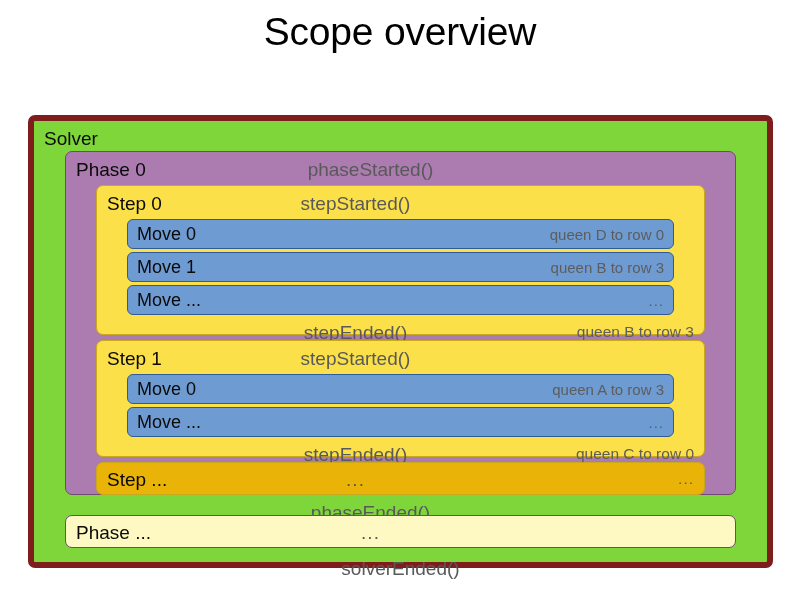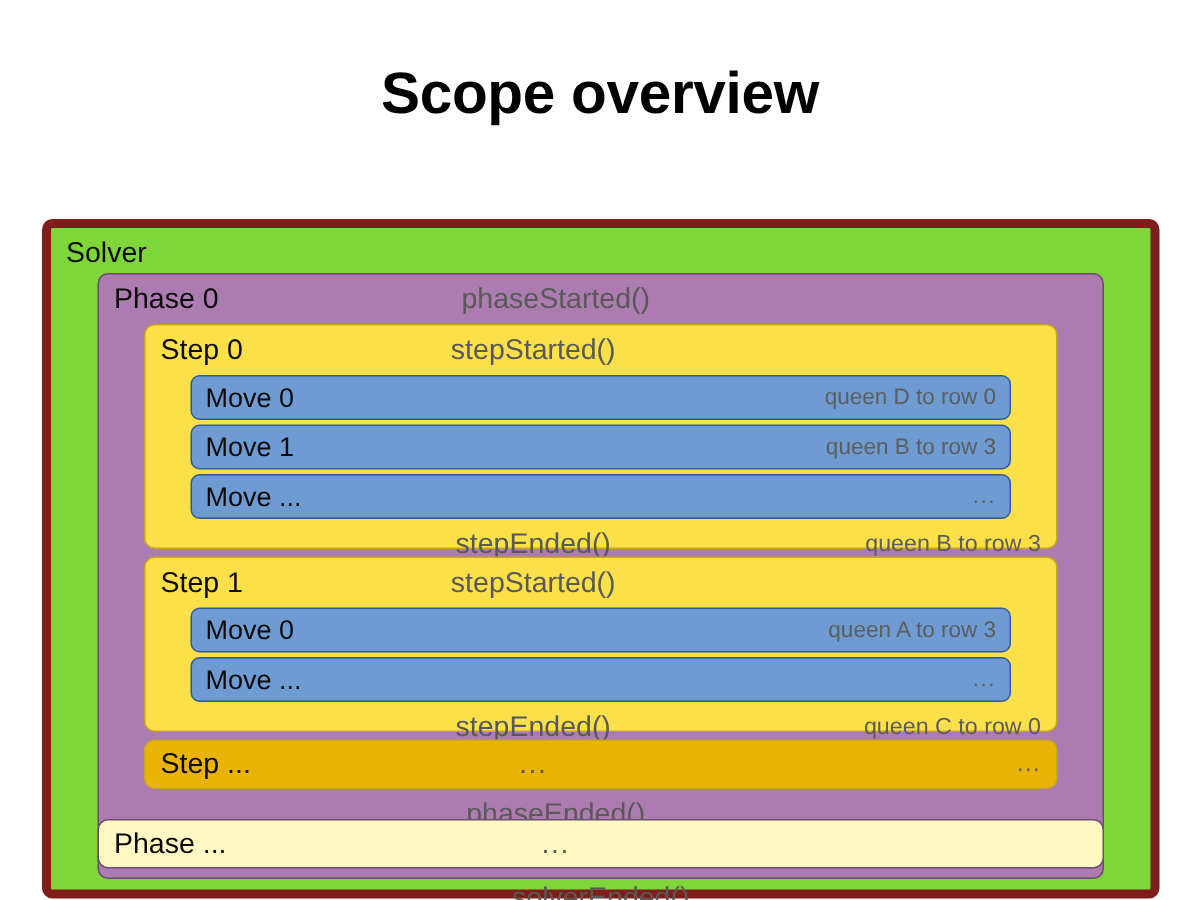--- a/index.html
+++ b/index.html
@@ -6,40 +6,39 @@
   body{
     width:800px;height:600px;background:#ffffff;
     font-family:"Liberation Sans","DejaVu Sans",sans-serif;
     overflow:hidden;
   }
   .page{position:relative;width:800px;height:600px;}
 
   
   .title{
     text-align:center;font-size:39px;color:#000;
-    font-weight:bold;line-height:1;padding-top:12px;
+    font-weight:normal;line-height:1;padding-top:12px;
     letter-spacing:-0.2px;
-    margin-top:31px;
   }
   .subtitle{
     text-align:center;font-size:14.5px;color:#000;
     padding-top:8px;line-height:1;
   }
 
   
   .scope{
     position:absolute;border-radius:7px;
     box-sizing:border-box;
   }
   .scope.solver{
     left:28px;top:115px;width:745px;height:453px;
     background:#7ED63A;border:6px solid #7f1d1d;
   }
   .scope.phase{
-    left:31px;top:30px;right:31px;height:404px;
+    left:31px;top:30px;right:31px;height:344px;
     background:#AC7CB0;border:1px solid #6f4b74;
   }
   .scope.phase-ellipsis{
     left:31px;top:394px;right:31px;height:33px;
     background:#fef9c3;border:1px solid #6f4b74;
   }
   .scope.step{
     position:relative;margin:0 30px 0 30px;
     background:#FBE04A;border:1px solid #c9a81c;
     border-radius:7px;box-sizing:border-box;

